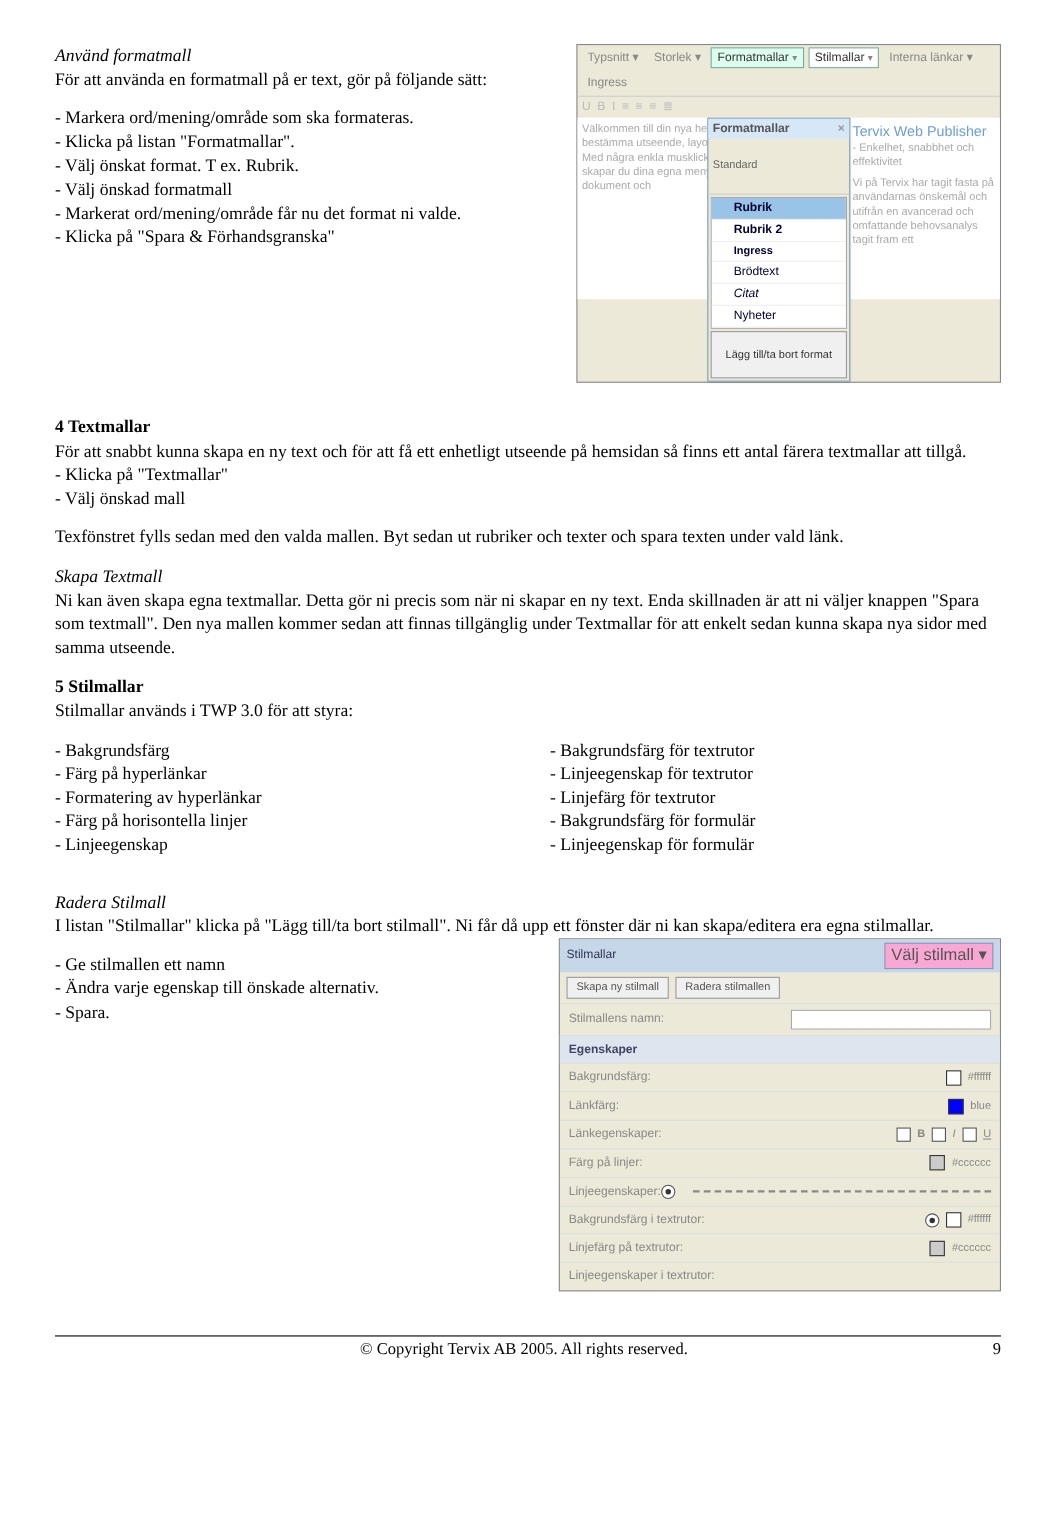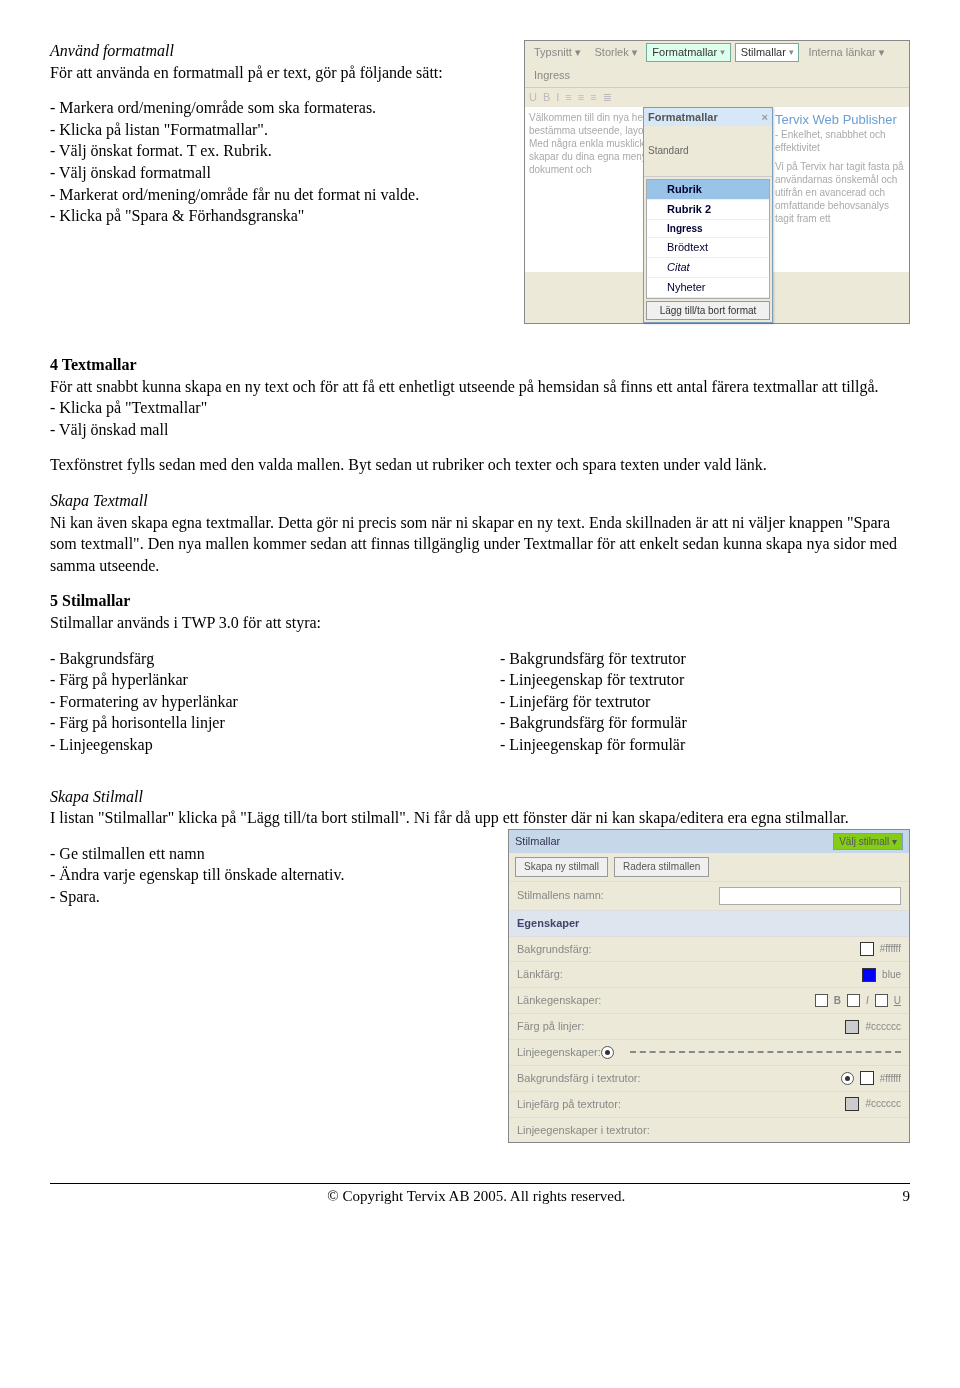--- a/index.html
+++ b/index.html
@@ -135,21 +135,21 @@
     border-bottom: 1px solid #eee;
     color: #003;
   }
   .editor-mock .float-panel .fp-list div.hl {
     background: #99c4e8;
     font-weight: bold;
   }
   .editor-mock .float-panel .fp-list div.bold-row { font-weight: bold; }
   .editor-mock .float-panel .fp-btn {
     margin: 2px;
-    padding: 2px 4px;
+    padding: 14px 4px;
     background: #f0f0f0;
     border: 1px solid #999;
     font-size: 10px;
     text-align: center;
   }
   .editor-mock .brand {
     color: #6a9ed4;
     font-size: 13px;
     font-weight: normal;
   }
@@ -178,24 +178,24 @@
   .style-mock .sm-top {
     background: #c7d7ea;
     padding: 3px 6px;
     font-size: 11px;
     color: #335;
     display: flex;
     justify-content: space-between;
     align-items: center;
   }
   .style-mock .sm-top .drop {
-    background: #84cc16;
+    background: #f9a8d4;
     border: 1px solid #7b9ebd;
     padding: 1px 5px;
-    font-size: 10px;
+    font-size: 15px;
     color: #555;
   }
   .style-mock .sm-btnrow {
     padding: 4px 6px;
     display: flex;
     gap: 6px;
   }
   .style-mock .sm-btnrow .sm-btn {
     background: #f0f0f0;
     border: 1px solid #999;
@@ -353,21 +353,21 @@
       <div>- Linjefärg för textrutor</div>
       <div>- Bakgrundsfärg för formulär</div>
       <div>- Linjeegenskap för formulär</div>
     </div>
   </div>
 </div>
 
 <div style="height:14px"></div>
 
 <div class="section">
-  <div class="italic">Skapa Stilmall</div>
+  <div class="italic">Radera Stilmall</div>
   <div>I listan "Stilmallar" klicka på "Lägg till/ta bort stilmall". Ni får då upp ett fönster där ni kan skapa/editera era egna stilmallar.</div>
 
   <div class="img-bottom">
     <div class="style-mock">
       <div class="sm-top">
         <span>Stilmallar</span>
         <span class="drop"><span>Välj stilmall</span> ▾</span>
       </div>
       <div class="sm-btnrow">
         <span class="sm-btn">Skapa ny stilmall</span>

